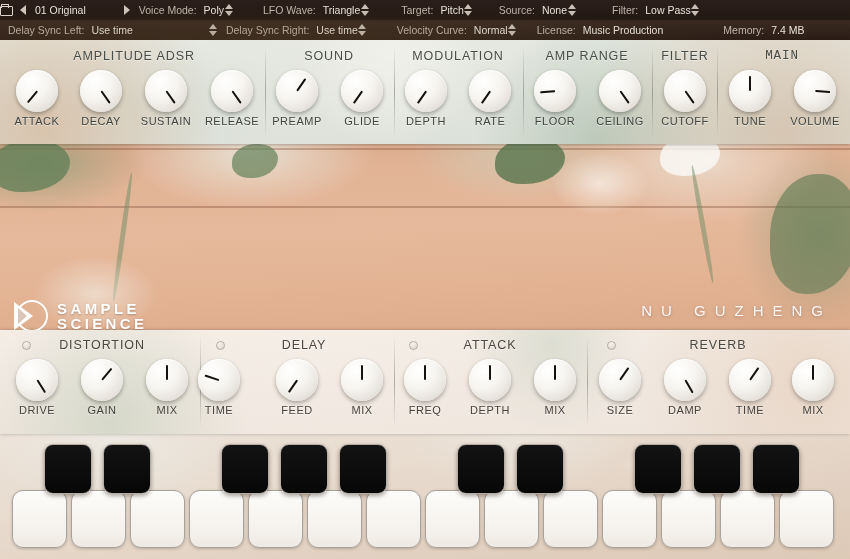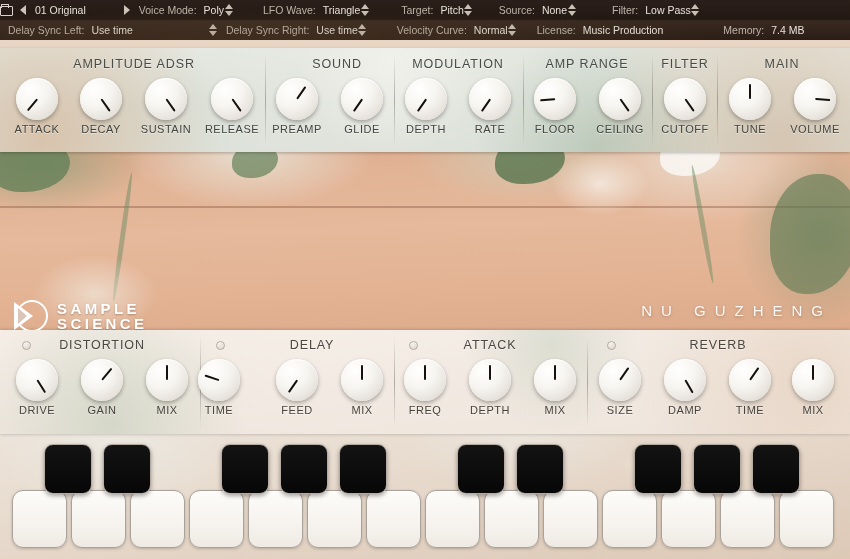--- a/index.html
+++ b/index.html
@@ -36,21 +36,21 @@
   .tri { width:0;height:0; margin:0 9px; }
   .tri.left { border-top:5px solid transparent; border-bottom:5px solid transparent; border-right:6px solid #cdc4ba; }
   .tri.right{ border-top:5px solid transparent; border-bottom:5px solid transparent; border-left:6px solid #cdc4ba; }
   .spin { width:9px; margin:0 8px; display:flex; flex-direction:column; align-items:center; justify-content:center; gap:2px; }
   .spin i { display:block; width:0;height:0; }
   .spin i.up { border-left:4px solid transparent;border-right:4px solid transparent;border-bottom:5px solid #c8bfb5; }
   .spin i.dn { border-left:4px solid transparent;border-right:4px solid transparent;border-top:5px solid #c8bfb5; }
 
   
   .knobpanel {
-    position:absolute; left:0; top:48px; width:850px; height:104px; z-index:20;
+    position:absolute; left:0; top:40px; width:850px; height:104px; z-index:20;
     background:
       linear-gradient(180deg, rgba(232,236,230,.80), rgba(222,228,221,.80)),
       radial-gradient(ellipse 260px 90px at 120px 60px, rgba(150,170,150,.55), transparent 70%),
       radial-gradient(ellipse 300px 100px at 480px 30px, rgba(235,225,215,.5), transparent 70%),
       radial-gradient(ellipse 240px 90px at 760px 80px, rgba(160,175,160,.45), transparent 70%),
       linear-gradient(100deg,#cfd6c9,#e3dcd2 40%,#c9d2c4 70%,#dfd7cc);
     box-shadow:0 1px 3px rgba(0,0,0,.25);
   }
   .knobpanel::before{
     content:""; position:absolute; inset:0;
@@ -296,25 +296,25 @@
         <span>SCIENCE</span>
       </div>
 
     </div>
 
     <div class="prodtitle">NU GUZHENG</div>
   </div>
 
   <div class="knobpanel" id="knobpanel">
       <div class="grouplabel" style="left: 134px; top: 9px;">AMPLITUDE ADSR</div>
-      <div class="grouplabel" style="left: 329px; top: 9px; margin-left: 8px;">SOUND</div>
+      <div class="grouplabel" style="left: 329px; top: 9px;">SOUND</div>
       <div class="grouplabel" style="left: 458px; top: 9px;">MODULATION</div>
       <div class="grouplabel" style="left: 587px; top: 9px;">AMP RANGE</div>
       <div class="grouplabel" style="left: 685px; top: 9px;">FILTER</div>
-      <div class="grouplabel" style="left: 782px; top: 9px;">MAIN</div>
+      <div class="grouplabel" style="left: 782px; top: 9px; font-family: Liberation Mono, monospace;">MAIN</div>
       <div class="divider" style="left: 265px; top: 6px; height: 92px;"></div>
       <div class="divider" style="left: 394px; top: 6px; height: 92px;"></div>
       <div class="divider" style="left: 523px; top: 6px; height: 92px;"></div>
       <div class="divider" style="left: 652px; top: 6px; height: 92px;"></div>
       <div class="divider" style="left: 717px; top: 6px; height: 92px;"></div>
       <div class="knob" style="left: 37px; top: 30px;">
         <div class="cap">
           <div class="ind" style="transform: translateY(-100%) rotate(-140deg);"></div>
         </div>
         <div class="lbl">ATTACK</div>
@@ -389,21 +389,21 @@
         <div class="cap">
           <div class="ind" style="transform: translateY(-100%) rotate(95deg);"></div>
         </div>
         <div class="lbl">VOLUME</div>
       </div>
     </div>
 
   <div class="fxpanel" id="fxpanel">
       <div class="grouplabel" style="left: 102px; top: 8px;">DISTORTION</div>
       <div class="fxtoggle" style="left: 22px; top: 11px;"></div>
-      <div class="grouplabel" style="left: 312px; top: 8px;">DELAY</div>
+      <div class="grouplabel" style="left: 304px; top: 8px;">DELAY</div>
       <div class="fxtoggle" style="left: 216px; top: 11px;"></div>
       <div class="grouplabel" style="left: 490px; top: 8px;">ATTACK</div>
       <div class="fxtoggle" style="left: 409px; top: 11px;"></div>
       <div class="grouplabel" style="left: 718px; top: 8px;">REVERB</div>
       <div class="fxtoggle" style="left: 607px; top: 11px;"></div>
       <div class="divider" style="left: 200px; top: 6px; height: 92px;"></div>
       <div class="divider" style="left: 394px; top: 6px; height: 92px;"></div>
       <div class="divider" style="left: 587px; top: 6px; height: 92px;"></div>
       <div class="knob" style="left: 37px; top: 29px;">
         <div class="cap">

